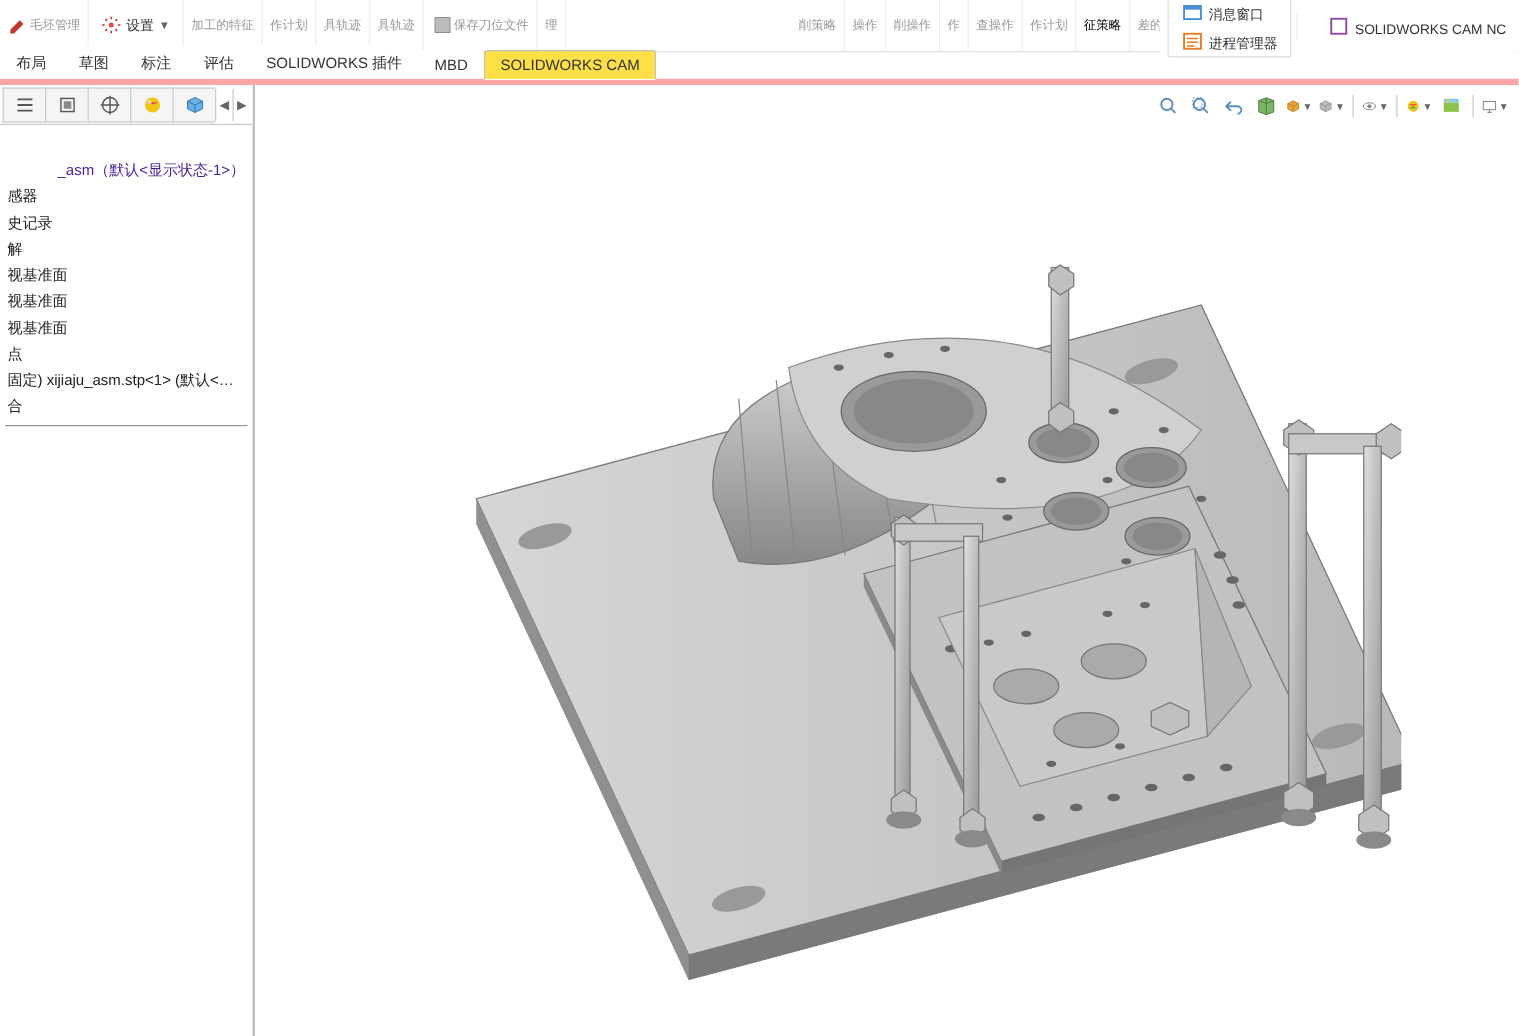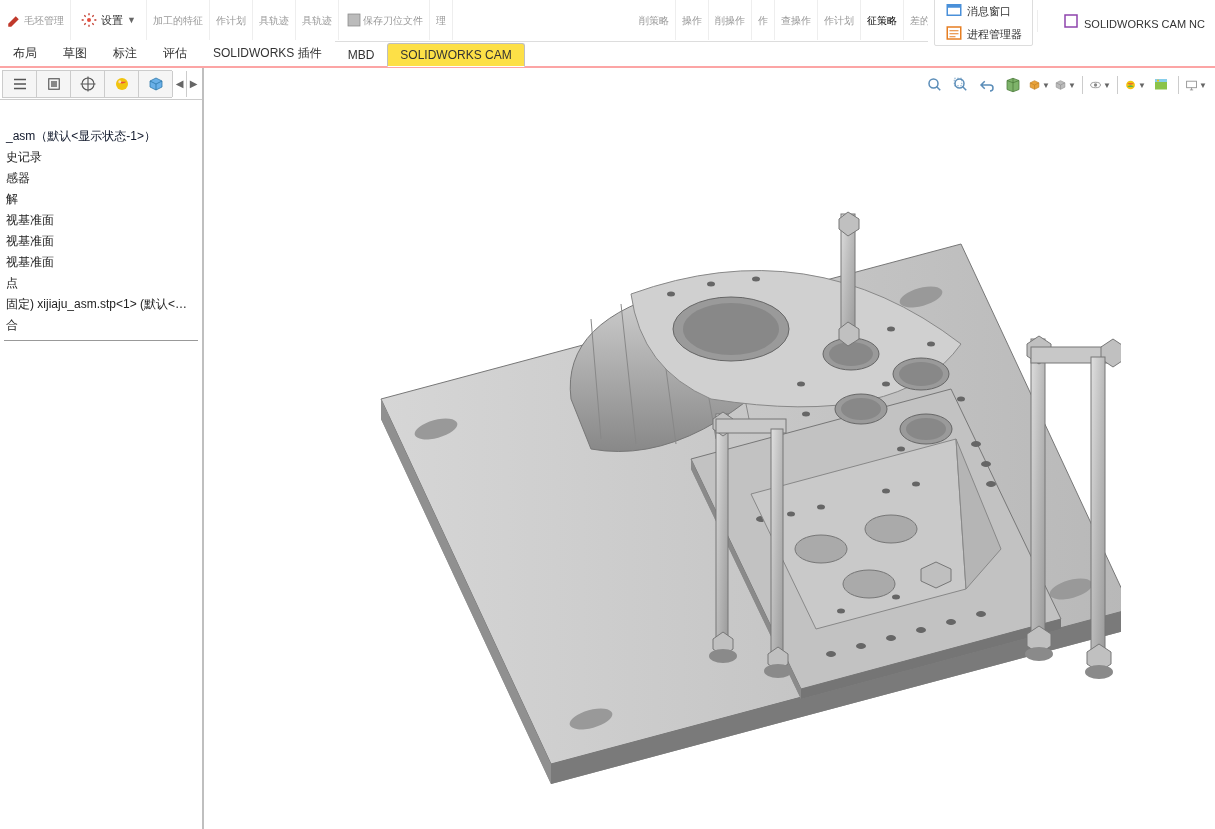--- a/index.html
+++ b/index.html
@@ -6,36 +6,36 @@
 body { width: 1215px; height: 829px; background: #fff; overflow: hidden; position: relative; }
 
 
 .ribbon { height: 42px; background: #fff; border-bottom: 1px solid #ddd; display: flex; align-items: flex-start; padding-top: 0; overflow: hidden; }
 .ribbon-group { display: flex; flex-direction: row; align-items: center; padding: 0 6px; font-size: 11px; color: #999; border-right: 1px solid #eee; height: 40px; justify-content: center; }
 .ribbon-group .label { font-size: 10px; line-height: 11px; text-align: center; white-space: nowrap; }
 .rib-icon { width: 18px; height: 18px; display: inline-block; position: relative; }
 .gear-icon { width: 16px; height: 16px; }
 
 
-.tabs { height: 26px; background: #fff; display: flex; align-items: flex-end; border-bottom: 2px solid #fca5a5; padding-left: 0; }
+.tabs { height: 26px; background: #fff; display: flex; align-items: flex-end; border-bottom: 5px solid #fca5a5; padding-left: 0; }
 .tab { padding: 4px 12px; font-size: 12px; color: #333; border: 1px solid transparent; border-bottom: none; cursor: pointer; background: #fff; }
 .tab.active { border: 1px solid #bfbfbf; border-bottom: 1px solid #fff; margin-bottom: -1px; background: #fde047; border-radius: 3px 3px 0 0; }
 
 
 .left-panel { position: absolute; left: 0; top: 68px; width: 204px; height: 761px; background: #fff; border-right: 2px solid #bfbfbf; }
 .panel-tabs { height: 32px; background: #fff; border-bottom: 1px solid #ccc; display: flex; align-items: center; padding: 2px; gap: 0; position: relative; }
 .ptab { width: 34px; height: 28px; display: flex; align-items: center; justify-content: center; border: 1px solid #ccc; border-right: none; cursor: pointer; background: #f5f5f5; }
 .ptab:last-child { border-right: 1px solid #ccc; }
 .ptab svg { width: 18px; height: 18px; }
 .scroll-arrows { margin-left: auto; display: flex; }
 .sarrow { width: 14px; height: 26px; display: flex; align-items: center; justify-content: center; font-size: 10px; color: #666; cursor: pointer; border-left: 1px solid #ccc; }
 
 .tree { padding: 8px 4px; font-size: 12px; color: #003399; }
 .tree-item { padding: 2px 2px; white-space: nowrap; overflow: hidden; text-overflow: ellipsis; cursor: pointer; color: #222; }
-.tree-item.top { color: #0f172a; }
+.tree-item.top { color: #4c1d95; text-align: right; }
 .sep-hr { border: none; border-top: 1px solid #999; margin-top: 4px; }
 
 
 .viewport { position: absolute; left: 206px; top: 68px; right: 0; bottom: 0; background: #fff; overflow: hidden; }
 .view-toolbar { position: absolute; top: 6px; right: 8px; display: flex; align-items: center; gap: 4px; }
 .vtb { width: 22px; height: 22px; display: flex; align-items: center; justify-content: center; cursor: pointer; border-radius: 2px; }
 .vtb svg { width: 18px; height: 18px; }
 .vdiv { width: 1px; height: 18px; background: #ccc; margin: 0 2px; }
 
 
@@ -185,22 +185,22 @@
         </svg>
     </div>
     <div class="scroll-arrows">
       <div class="sarrow">◀</div>
       <div class="sarrow">▶</div>
     </div>
   </div>
   <div style="height:18px;"></div>
   <div class="tree">
     <div class="tree-item top">_asm（默认&lt;显示状态-1&gt;）</div>
+    <div class="tree-item">感器</div>
     <div class="tree-item">史记录</div>
-    <div class="tree-item">感器</div>
     <div class="tree-item">解</div>
     <div class="tree-item">视基准面</div>
     <div class="tree-item">视基准面</div>
     <div class="tree-item">视基准面</div>
     <div class="tree-item">点</div>
     <div class="tree-item">固定) xijiaju_asm.stp&lt;1&gt; (默认&lt;显示状</div>
     <div class="tree-item">合</div>
     <hr class="sep-hr">
   </div>
 </div>

